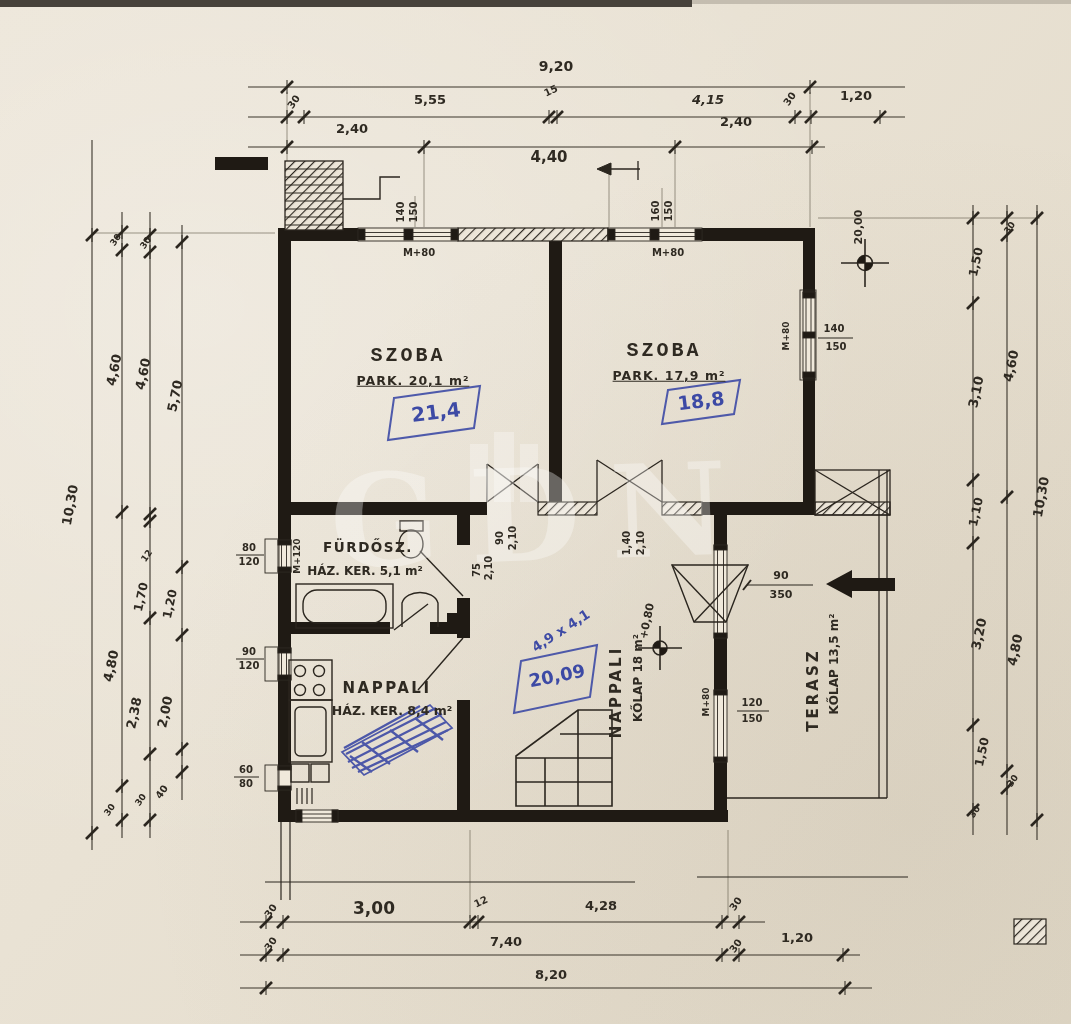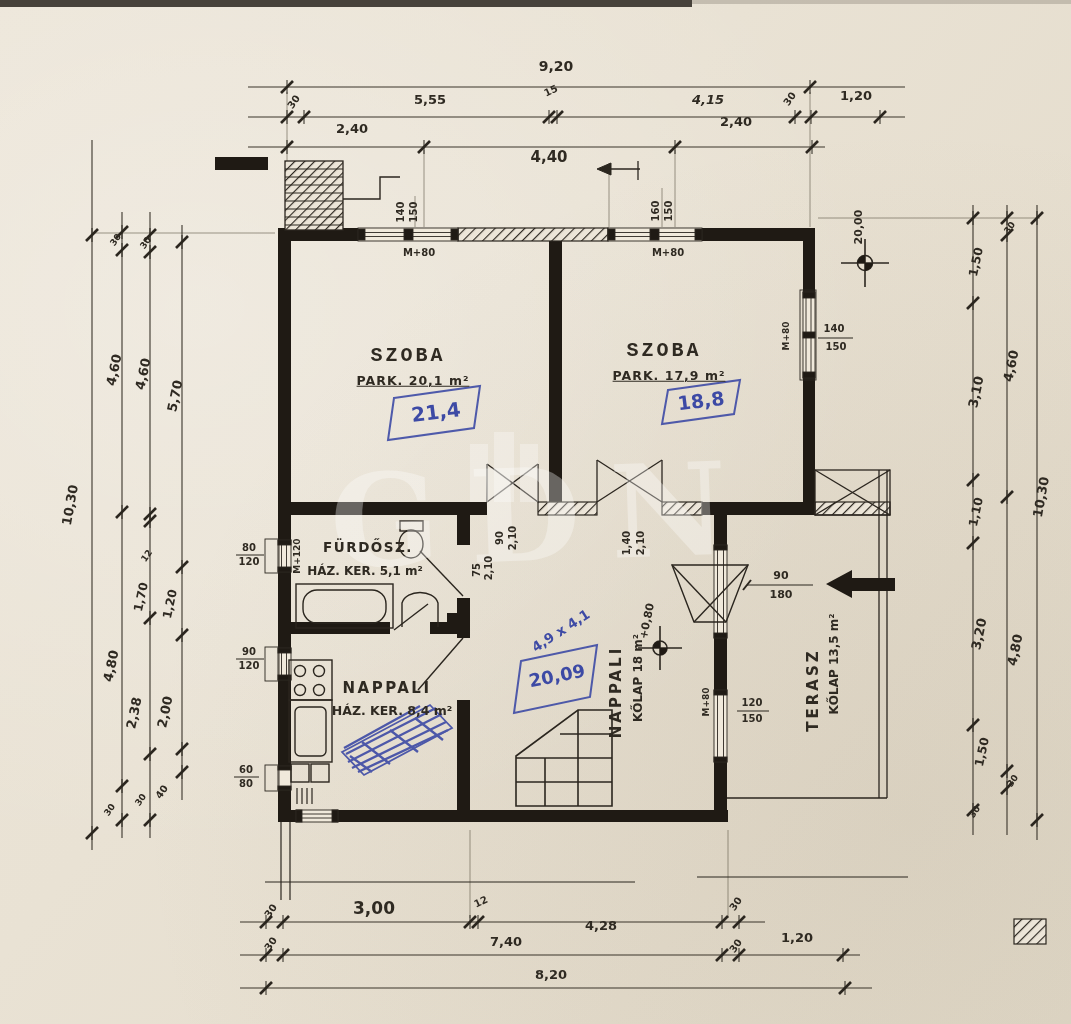--- a/index.html
+++ b/index.html
@@ -386,21 +386,21 @@
     <div class="lbl" style="left: 551px; top: 91px; font-size: 10px; transform: translate(-50%, -50%) rotate(-25deg);">15</div>
     <div class="lbl" style="left: 708px; top: 99px; font-size: 13px; transform: translate(-50%, -50%) rotate(0deg); font-style: italic;">4,15</div>
     <div class="lbl" style="left: 790px; top: 99px; font-size: 10px; transform: translate(-50%, -50%) rotate(-55deg);">30</div>
     <div class="lbl" style="left: 856px; top: 95px; font-size: 13px; transform: translate(-50%, -50%) rotate(0deg);">1,20</div>
     <div class="lbl" style="left: 352px; top: 128px; font-size: 13px; transform: translate(-50%, -50%) rotate(0deg);">2,40</div>
     <div class="lbl" style="left: 549px; top: 121px; font-size: 15px; transform: translate(-50%, -50%) rotate(0deg); margin-top: 36px;">4,40</div>
     <div class="lbl" style="left: 736px; top: 121px; font-size: 13px; transform: translate(-50%, -50%) rotate(0deg);">2,40</div>
     <div class="lbl" style="left: 271px; top: 911px; font-size: 10px; transform: translate(-50%, -50%) rotate(-55deg);">30</div>
     <div class="lbl" style="left: 374px; top: 908px; font-size: 17px; transform: translate(-50%, -50%) rotate(0deg);">3,00</div>
     <div class="lbl" style="left: 481px; top: 902px; font-size: 10px; transform: translate(-50%, -50%) rotate(-25deg);">12</div>
-    <div class="lbl" style="left: 601px; top: 905px; font-size: 13px; transform: translate(-50%, -50%) rotate(0deg); margin-top: 20px;">4,28</div>
+    <div class="lbl" style="left: 601px; top: 905px; font-size: 13px; transform: translate(-50%, -50%) rotate(0deg);">4,28</div>
     <div class="lbl" style="left: 736px; top: 904px; font-size: 10px; transform: translate(-50%, -50%) rotate(-55deg);">30</div>
     <div class="lbl" style="left: 271px; top: 944px; font-size: 10px; transform: translate(-50%, -50%) rotate(-55deg);">30</div>
     <div class="lbl" style="left: 506px; top: 941px; font-size: 13px; transform: translate(-50%, -50%) rotate(0deg);">7,40</div>
     <div class="lbl" style="left: 736px; top: 946px; font-size: 10px; transform: translate(-50%, -50%) rotate(-55deg);">30</div>
     <div class="lbl" style="left: 797px; top: 937px; font-size: 13px; transform: translate(-50%, -50%) rotate(0deg);">1,20</div>
     <div class="lbl" style="left: 551px; top: 974px; font-size: 13px; transform: translate(-50%, -50%) rotate(0deg);">8,20</div>
     <div class="lbl" style="left: 70px; top: 505px; font-size: 13px; transform: translate(-50%, -50%) rotate(-80deg);">10,30</div>
     <div class="lbl" style="left: 116px; top: 240px; font-size: 9px; transform: translate(-50%, -50%) rotate(-55deg);">30</div>
     <div class="lbl" style="left: 114px; top: 370px; font-size: 13px; transform: translate(-50%, -50%) rotate(-78deg);">4,60</div>
     <div class="lbl" style="left: 111px; top: 666px; font-size: 13px; transform: translate(-50%, -50%) rotate(-78deg);">4,80</div>
@@ -440,21 +440,21 @@
     <div class="lbl" style="left: 249px; top: 666px; font-size: 10px; transform: translate(-50%, -50%) rotate(0deg);">120</div>
     <div class="lbl" style="left: 246px; top: 770px; font-size: 10px; transform: translate(-50%, -50%) rotate(0deg);">60</div>
     <div class="lbl" style="left: 246px; top: 784px; font-size: 10px; transform: translate(-50%, -50%) rotate(0deg);">80</div>
     <div class="lbl" style="left: 477px; top: 570px; font-size: 10px; transform: translate(-50%, -50%) rotate(-90deg);">75</div>
     <div class="lbl" style="left: 489px; top: 568px; font-size: 10px; transform: translate(-50%, -50%) rotate(-90deg);">2,10</div>
     <div class="lbl" style="left: 500px; top: 538px; font-size: 10px; transform: translate(-50%, -50%) rotate(-90deg);">90</div>
     <div class="lbl" style="left: 513px; top: 538px; font-size: 10px; transform: translate(-50%, -50%) rotate(-90deg);">2,10</div>
     <div class="lbl" style="left: 627px; top: 543px; font-size: 10px; transform: translate(-50%, -50%) rotate(-90deg);">1,40</div>
     <div class="lbl" style="left: 641px; top: 543px; font-size: 10px; transform: translate(-50%, -50%) rotate(-90deg);">2,10</div>
     <div class="lbl" style="left: 781px; top: 575px; font-size: 11px; transform: translate(-50%, -50%) rotate(0deg);">90</div>
-    <div class="lbl" style="left: 781px; top: 594px; font-size: 11px; transform: translate(-50%, -50%) rotate(0deg);">180</div>
+    <div class="lbl" style="left: 781px; top: 594px; font-size: 11px; transform: translate(-50%, -50%) rotate(0deg);">350</div>
     <div class="lbl" style="left: 752px; top: 703px; font-size: 10px; transform: translate(-50%, -50%) rotate(0deg);">120</div>
     <div class="lbl" style="left: 752px; top: 719px; font-size: 10px; transform: translate(-50%, -50%) rotate(0deg);">150</div>
     <div class="lbl" style="left: 706px; top: 702px; font-size: 9px; transform: translate(-50%, -50%) rotate(-90deg);">M+80</div>
     <div class="lbl" style="left: 834px; top: 329px; font-size: 10px; transform: translate(-50%, -50%) rotate(0deg);">140</div>
     <div class="lbl" style="left: 836px; top: 347px; font-size: 10px; transform: translate(-50%, -50%) rotate(0deg);">150</div>
     <div class="lbl" style="left: 786px; top: 336px; font-size: 9px; transform: translate(-50%, -50%) rotate(-90deg);">M+80</div>
     <div class="lbl" style="left: 647px; top: 621px; font-size: 11px; transform: translate(-50%, -50%) rotate(-78deg);">+0,80</div>
   </div>
 
 </body></html>

